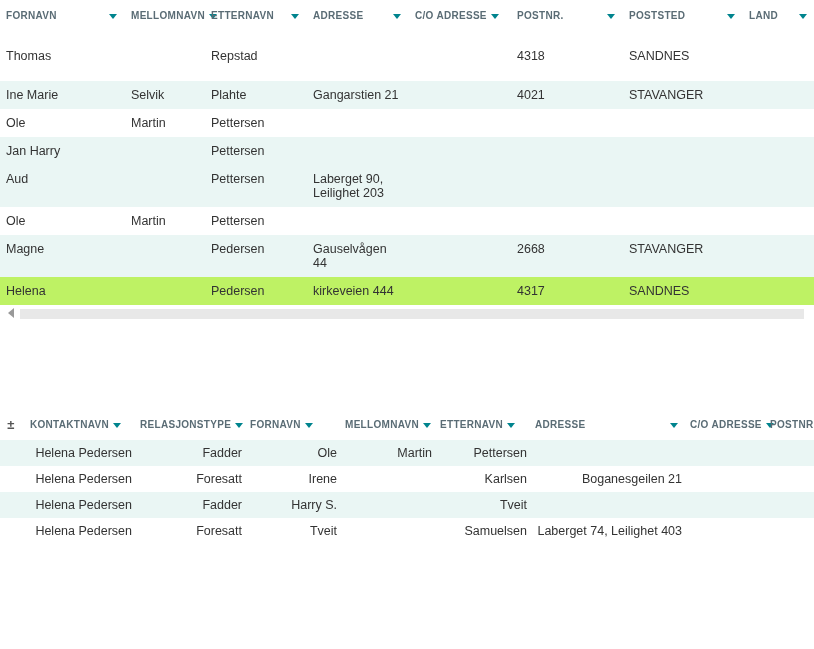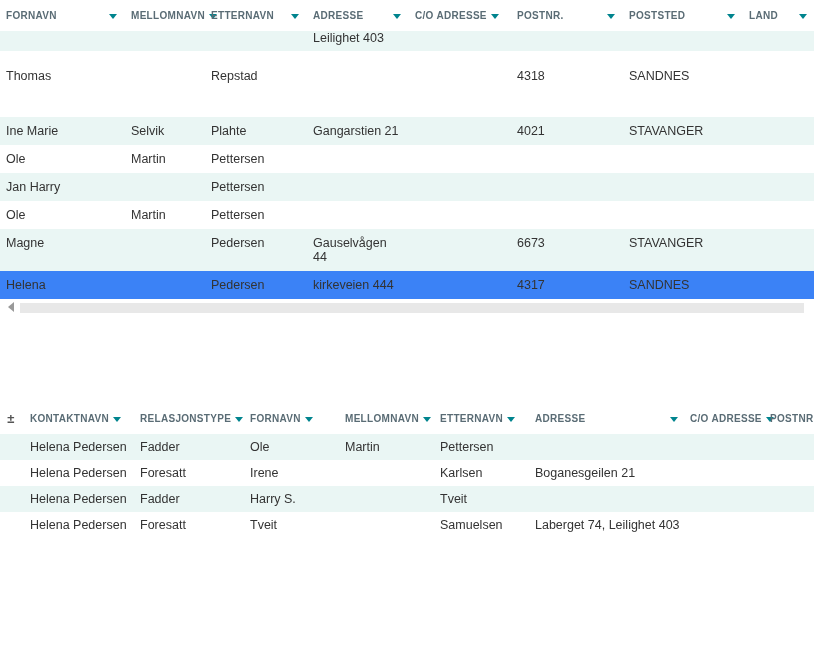--- a/index.html
+++ b/index.html
@@ -57,24 +57,24 @@
     .sort-icon.right { position: absolute; right: 8px; top: 50%; margin-top: -2px; }
     tbody td {
       padding: 7px 6px;
       font-size: 12.5px;
       color: #333;
       vertical-align: top;
       white-space: normal;
     }
     .main-table tbody tr.alt td { background: #eaf6f4; }
     .main-table tbody tr.plain td { background: #ffffff; }
-    .main-table tbody tr.tall td { padding-top: 18px; padding-bottom: 34px; }
-    .main-table tbody tr.highlight td { background: #3b82f6; }
-
-    .sec-table tbody tr td { background: #ffffff; }
+    .main-table tbody tr.tall td { padding-top: 18px; padding-bottom: 18px; }
+    .main-table tbody tr.highlight td { background: #bef264; }
+
+    .sec-table tbody tr td { background: #ffffff; text-align: right; }
     .sec-table tbody tr.alt td { background: #eaf6f4; }
 
     .scroll-strip {
       height: 10px;
       background: #e8e8e8;
       margin: 4px 10px 0 20px;
       position: relative;
     }
     .scroll-strip .left-arrow {
       position: absolute; left: -12px; top: -1px;
@@ -117,30 +117,20 @@
         <th><span class="hdr-label">Mellomnavn</span><span class="sort-icon"></span></th>
         <th><span class="hdr-label">Etternavn</span><span class="sort-icon right"></span></th>
         <th><span class="hdr-label">Adresse</span><span class="sort-icon right"></span></th>
         <th><span class="hdr-label">C/O Adresse</span><span class="sort-icon"></span></th>
         <th><span class="hdr-label">Postnr.</span><span class="sort-icon right"></span></th>
         <th><span class="hdr-label">Poststed</span><span class="sort-icon right"></span></th>
         <th><span class="hdr-label">Land</span><span class="sort-icon right"></span></th>
       </tr>
     </thead>
     <tbody>
-        <tr class="alt partial-top-row">
-          <td></td>
-          <td></td>
-          <td></td>
-          <td>Leilighet 403</td>
-          <td></td>
-          <td></td>
-          <td></td>
-          <td></td>
-        </tr>
         <tr class="plain tall">
           <td>Thomas</td>
           <td></td>
           <td>Repstad</td>
           <td></td>
           <td></td>
           <td>4318</td>
           <td>SANDNES</td>
           <td></td>
         </tr>
@@ -167,37 +157,47 @@
         <tr class="alt">
           <td>Jan Harry</td>
           <td></td>
           <td>Pettersen</td>
           <td></td>
           <td></td>
           <td></td>
           <td></td>
           <td></td>
         </tr>
+        <tr class="alt">
+          <td>Aud</td>
+          <td></td>
+          <td>Pettersen</td>
+          <td>Laberget 90, Leilighet 203</td>
+          <td></td>
+          <td></td>
+          <td></td>
+          <td></td>
+        </tr>
         <tr class="plain">
           <td>Ole</td>
           <td>Martin</td>
           <td>Pettersen</td>
           <td></td>
           <td></td>
           <td></td>
           <td></td>
           <td></td>
         </tr>
         <tr class="alt">
           <td>Magne</td>
           <td></td>
           <td>Pedersen</td>
           <td>Gauselvågen 44</td>
           <td></td>
-          <td>6673</td>
+          <td>2668</td>
           <td>STAVANGER</td>
           <td></td>
         </tr>
         <tr class="highlight">
           <td>Helena</td>
           <td></td>
           <td>Pedersen</td>
           <td>kirkeveien 444</td>
           <td></td>
           <td>4317</td>

